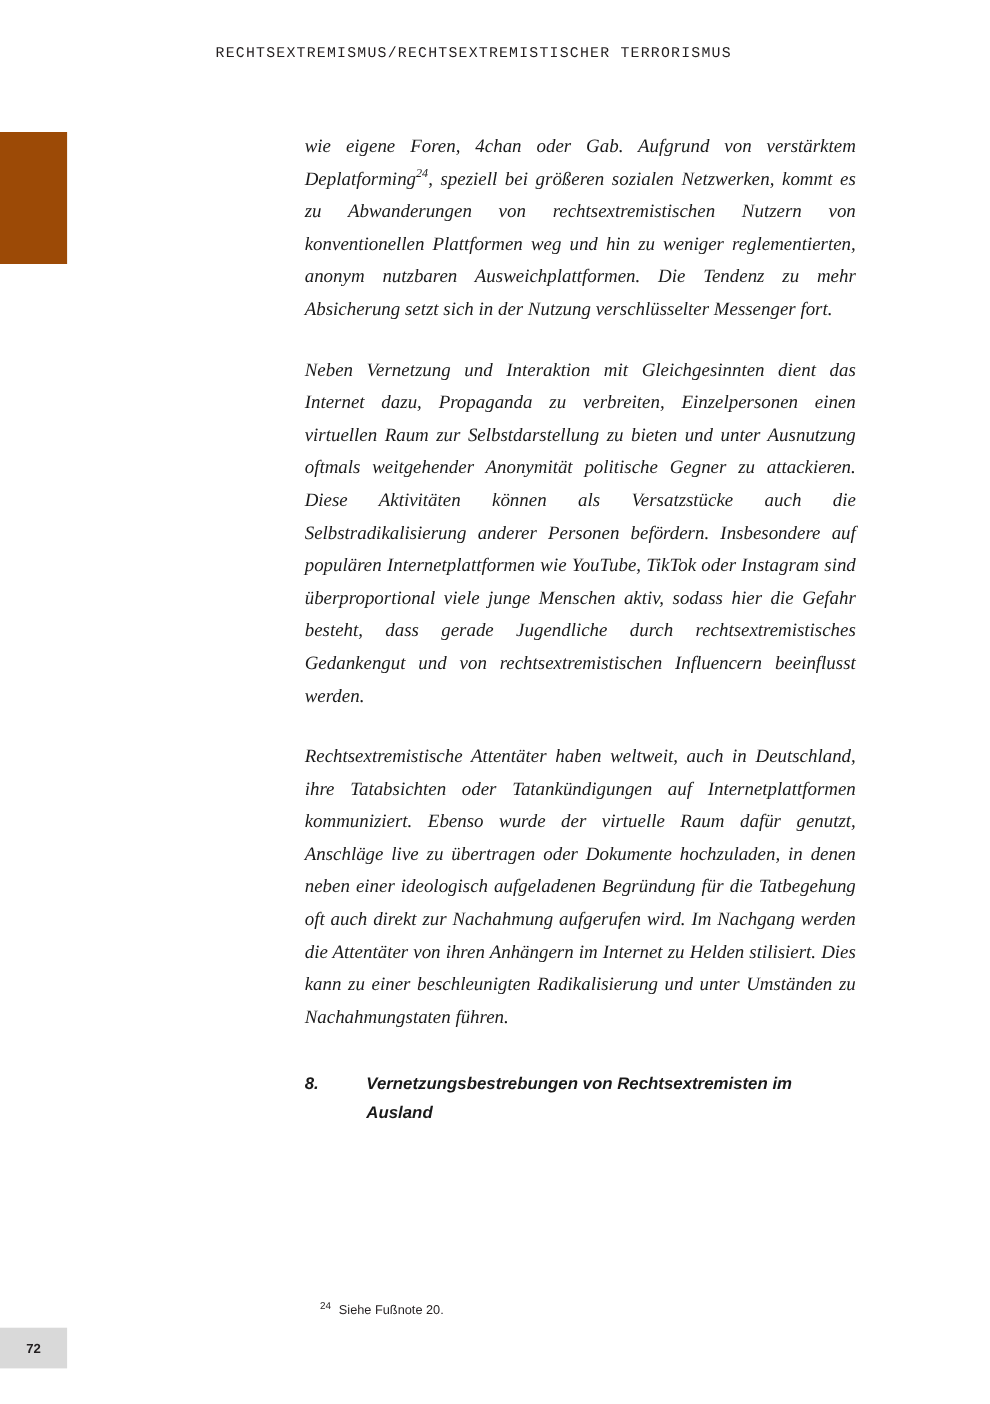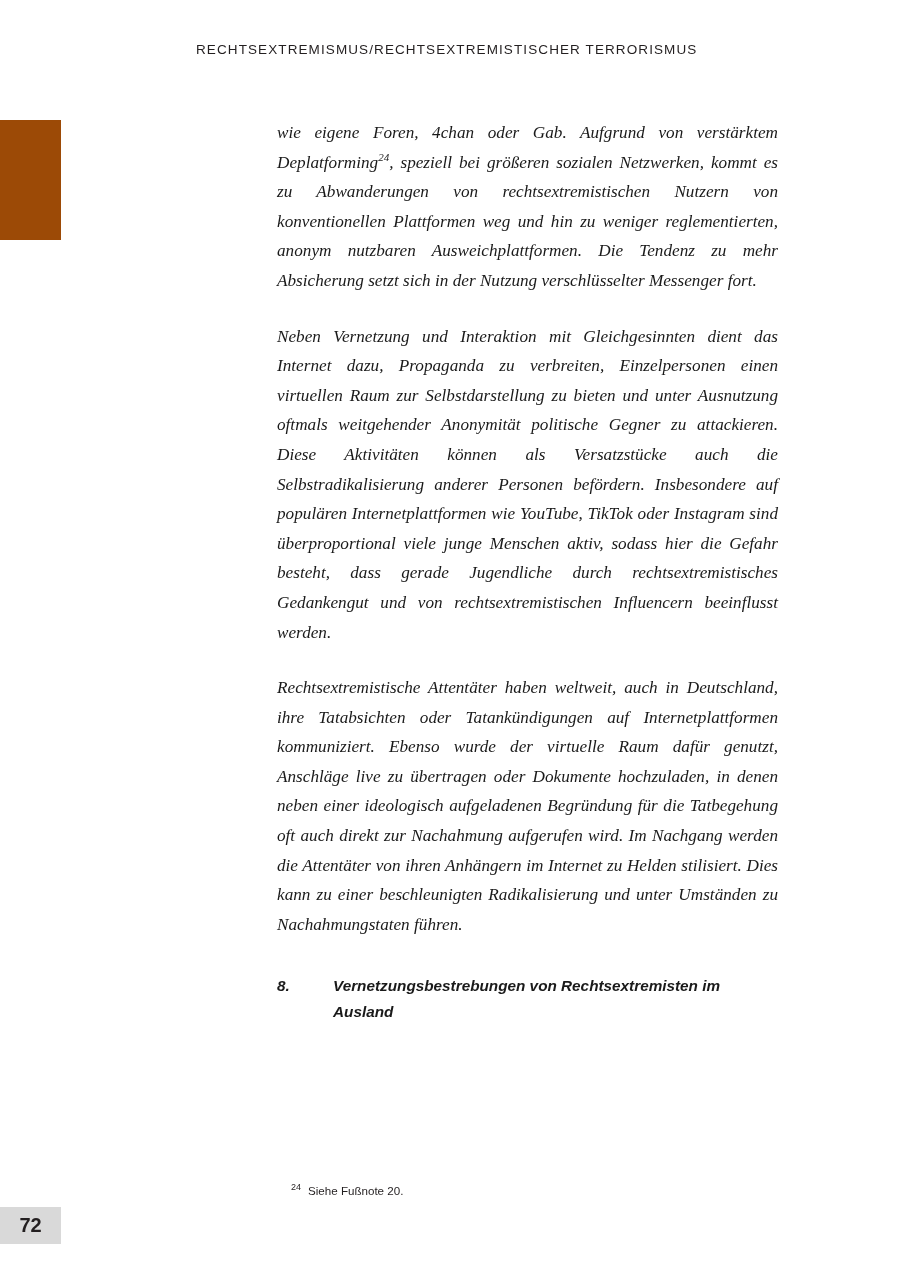--- a/index.html
+++ b/index.html
@@ -16,21 +16,21 @@
   }
   .page {
     position: relative;
     width: 900px;
     height: 1276px;
   }
   .running-head {
     position: absolute;
     left: 196px;
     top: 42px;
-    font-family: Liberation Sans, sans-serif;
+    font-family: Liberation Mono, monospace;
     font-size: 13.5px;
     letter-spacing: 1.1px;
     color: #231f20;
     white-space: nowrap;
   }
   .side-marker {
     position: absolute;
     left: 0;
     top: 120px;
     width: 61px;
@@ -100,21 +100,21 @@
     width: 61px;
     height: 37px;
     background: #d9d9d9;
     display: flex;
     align-items: center;
     justify-content: center;
   }
   .page-number-box .num {
     font-family: "Liberation Sans", sans-serif;
     font-weight: bold;
-    font-size: 20px;
+    font-size: 12px;
     color: #231f20;
   }
 </style>
 </head>
 <body>
 
 <div class="page">
 
   <div class="running-head">RECHTSEXTREMISMUS/RECHTSEXTREMISTISCHER TERRORISMUS</div>
 

